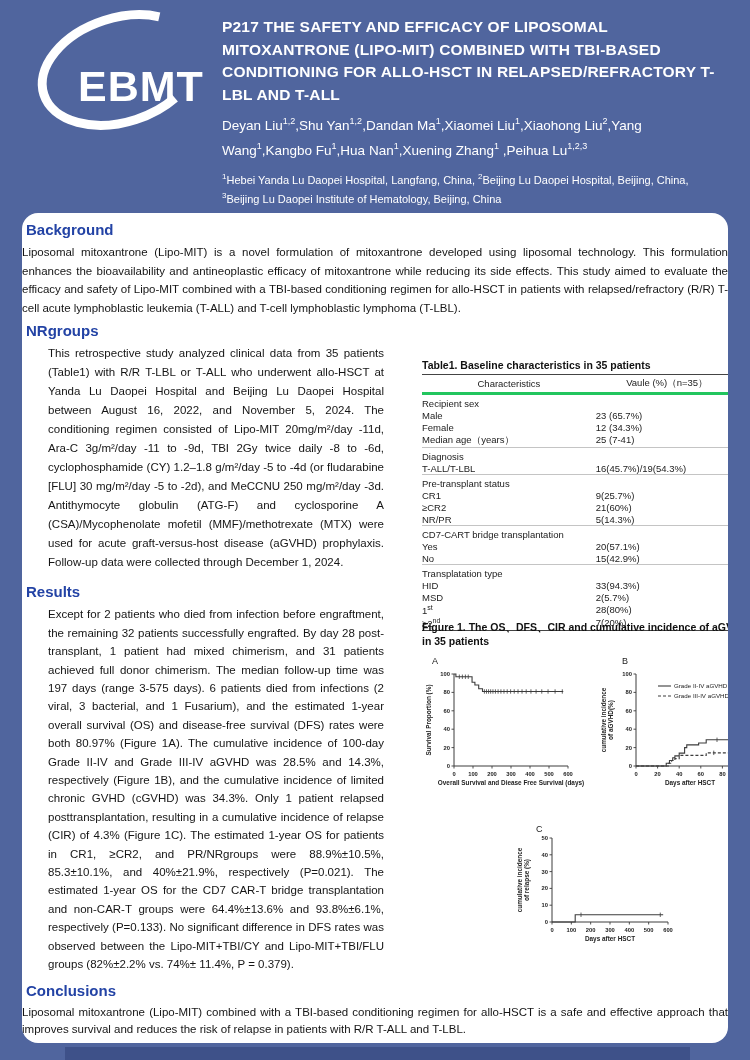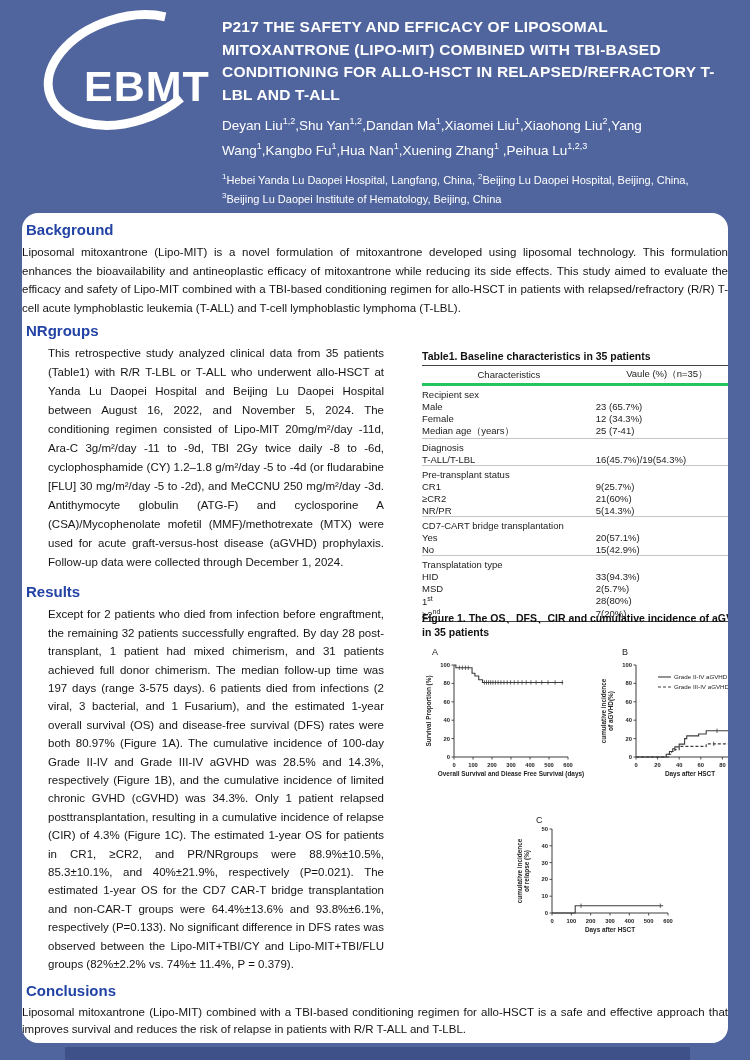--- a/index.html
+++ b/index.html
@@ -1,40 +1,40 @@
 <!DOCTYPE html>
 <html><head>
 <meta charset="utf-8">
 <style>
   html,body{margin:0;padding:0}
   body{width:750px;height:1060px;background:#50659E;font-family:"Liberation Sans",sans-serif;position:relative;overflow:hidden}
 
   
-  .logo{position:absolute;left:26px;top:4px;width:198px;height:144px}
+  .logo{position:absolute;left:20px;top:4px;width:198px;height:144px}
   .logo .word{position:absolute;left:58px;top:58px;font-size:43px;font-weight:bold;color:#fff;letter-spacing:1px}
   .titleblock{position:absolute;left:222px;top:16px;width:506px;color:#fff}
   h1{font-size:15.5px;font-weight:bold;line-height:22.5px;margin:0;letter-spacing:.2px}
   .authors{font-size:13.5px;line-height:21px;margin:5px 0 0;font-weight:400}
   .authors sup{font-size:9px}
   .affil{font-size:11px;line-height:16px;margin:9px 0 0}
   .affil sup{font-size:8px}
 
   
   .sheet{position:absolute;left:22px;top:213px;width:706px;height:830px;background:#fff;border-radius:16px;overflow:hidden;box-sizing:border-box}
   h2{color:#2343a5;font-size:15px;text-align:left;margin:4px;line-height:19px}
   .h2-first{margin-top:7px}
   p.body{font-size:11.5px;color:#151515;text-align:justify;margin:0}
   .bgp{margin:4px 24px 0;line-height:18.6px}
   .cols{position:relative;margin-left:26px;margin-right:6px}
   .cols.methods{min-height:234px}
   .cols.results{min-height:372px}
   .colL{width:336px;margin-top:3px}
   .methods .colL{line-height:19px}
   .results .colL{line-height:18.4px}
-  .colR{position:absolute;left:374px;top:5px;width:328px}
+  .colR{position:absolute;left:374px;top:14px;width:328px}
 
   
   .tbl-title{font-size:10.5px;font-weight:bold;color:#111;margin:1px 0 3px}
   table{width:316px;border-collapse:collapse;font-size:9.5px;color:#222}
   th{font-weight:normal;text-align:center;border-top:1.5px solid #444;border-bottom:3px solid #22c55e;padding:2px 0}
   td{padding:.5px 0;vertical-align:top}
   col.c1{width:55%}
   tr.g td{padding-top:2.5px}
   tr.g td{border-top:.6px solid #c4c4c4}
   tr.g0 td{border-top:none}

